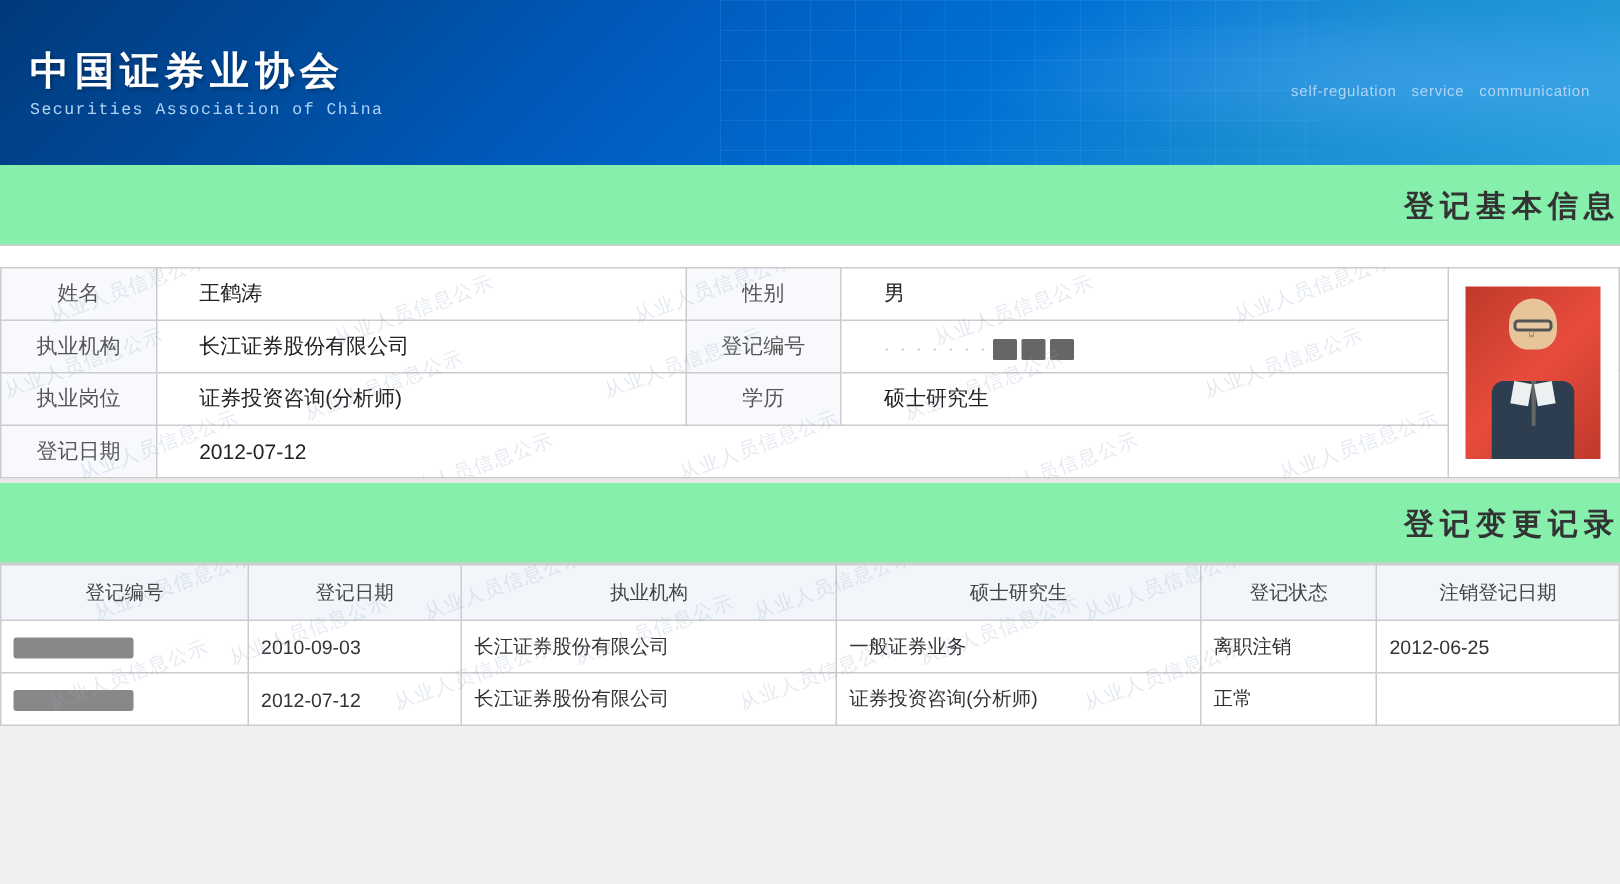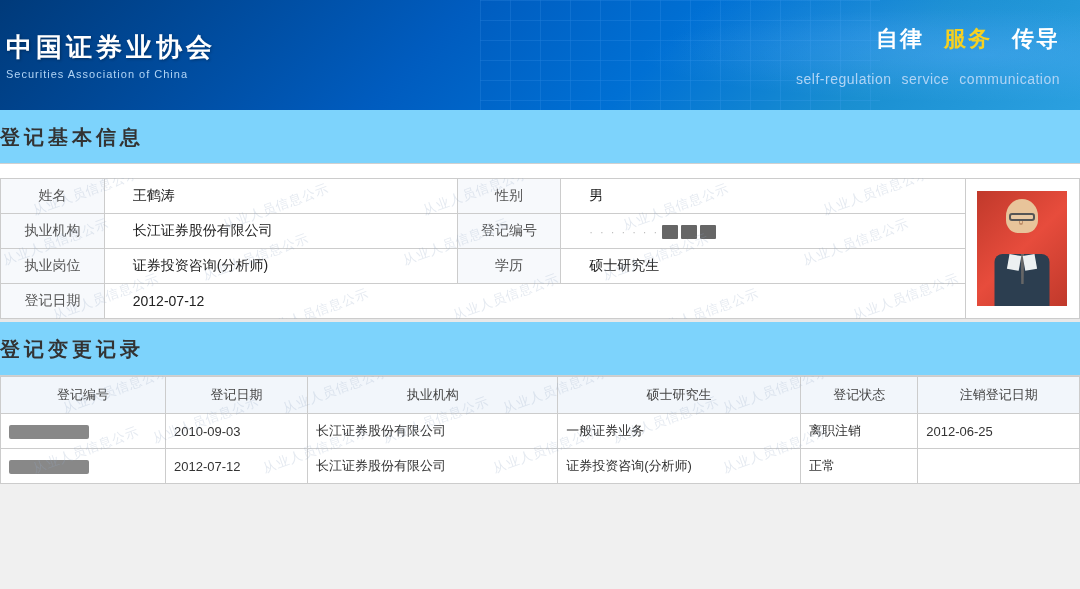--- a/index.html
+++ b/index.html
@@ -57,22 +57,23 @@
       font-style: italic;
       letter-spacing: -2px;
       text-shadow: 2px 2px 4px rgba(0,0,0,0.3);
       font-family: Arial Black, sans-serif;
     }
     .sac-logo span.s { color: #fff; }
     .sac-logo span.a { color: #c8e6ff; }
     .sac-logo span.c-letter { color: #fff; }
 
     .header-title {
-      margin-left: 6px;
+      margin-left: 20px;
       z-index: 2;
+      font-family: Liberation Mono, monospace;
     }
     .header-title-cn {
       color: white;
       font-size: 26px;
       font-weight: bold;
       letter-spacing: 4px;
       text-shadow: 1px 1px 3px rgba(0,0,0,0.3);
     }
     .header-title-en {
       color: #b0d4f5;
@@ -104,36 +105,36 @@
       letter-spacing: 2px;
     }
     .motto-cn.service-cn { color: #f5d020; }
     .header-mottos-en {
       display: flex;
       gap: 10px;
       justify-content: flex-end;
     }
     .motto-en {
       color: #b0d4f5;
-      font-size: 14px;
+      font-size: 10px;
       letter-spacing: 0.5px;
       margin-top: 12px;
     }
 
     
     .main-content {
       background: white;
       padding: 0;
     }
 
     
     .section-header {
-      text-align: left;
+      text-align: right;
       padding: 14px 0 12px;
-      background: #7dd3fc;
+      background: #86efac;
       border-bottom: 1px solid #d0d0d0;
     }
     .section-title {
       font-size: 20px;
       font-weight: bold;
       color: #333;
       letter-spacing: 4px;
     }
 
     
@@ -265,25 +266,20 @@
 <body>
 
 <div class="header">
   <div class="header-bg-pattern"></div>
   <div class="header-grid"></div>
   <div class="header-title">
     <div class="header-title-cn">中国证券业协会</div>
     <div class="header-title-en">Securities Association of China</div>
   </div>
   <div class="header-right">
-    <div class="header-mottos-cn">
-      <span class="motto-cn">自律</span>
-      <span class="motto-cn service-cn">服务</span>
-      <span class="motto-cn">传导</span>
-    </div>
     <div class="header-mottos-en">
       <span class="motto-en">self-regulation</span>
       <span class="motto-en">service</span>
       <span class="motto-en">communication</span>
     </div>
   </div>
 </div>
 
 <div class="main-content">
 

